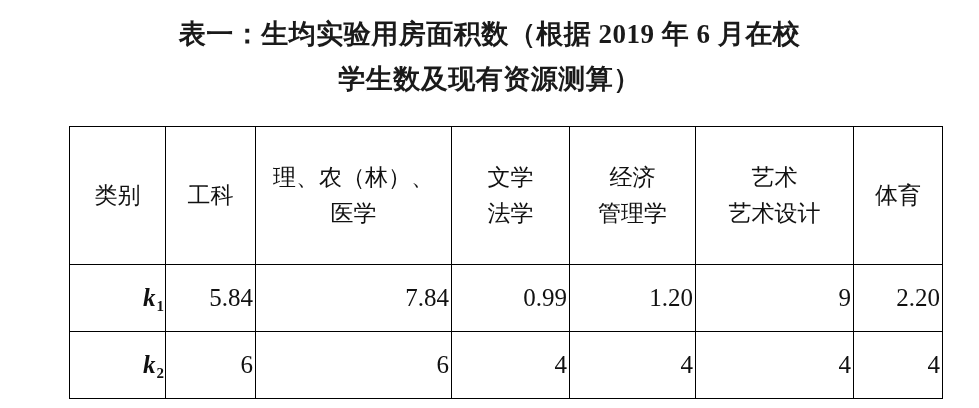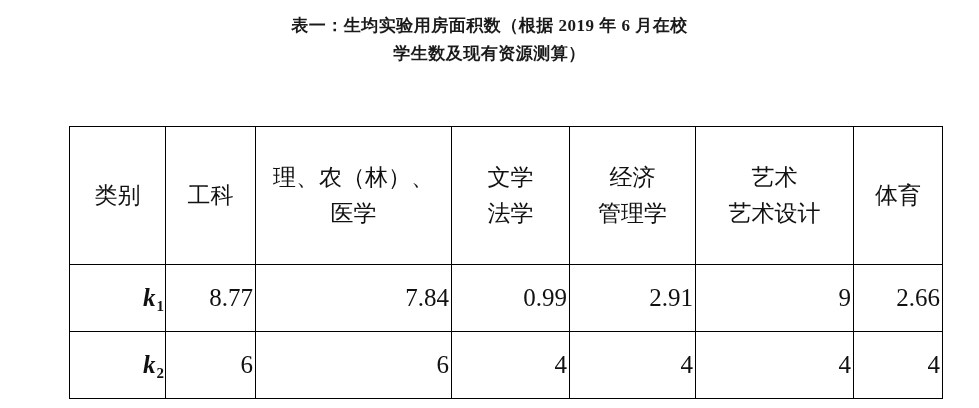--- a/index.html
+++ b/index.html
@@ -15,21 +15,21 @@
     overflow: hidden;
   }
   .page {
     position: relative;
     width: 979px;
     height: 408px;
     box-sizing: border-box;
   }
   .title {
     text-align: center;
-    font-size: 17px;
+    font-size: 27px;
     font-weight: 700;
     line-height: 1.65;
     letter-spacing: 0.5px;
     padding-top: 12px;
     color: #1a1a1a;
   }
   .title .line {
     display: block;
     white-space: nowrap;
   }
@@ -130,26 +130,26 @@
           </td>
           <td>
             <span class="cell-multiline">艺术</span>
             <span class="cell-multiline">艺术设计</span>
           </td>
           <td>体育</td>
         </tr>
 
         <tr class="body">
           <td class="kcell"><span>k</span><sub>1</sub></td>
-          <td>8.77</td>
+          <td>5.84</td>
           <td>7.84</td>
           <td>0.99</td>
-          <td>2.91</td>
+          <td>1.20</td>
           <td>9</td>
-          <td>2.66</td>
+          <td>2.20</td>
         </tr>
 
         <tr class="body">
           <td class="kcell"><span>k</span><sub>2</sub></td>
           <td>6</td>
           <td>6</td>
           <td>4</td>
           <td>4</td>
           <td>4</td>
           <td>4</td>

